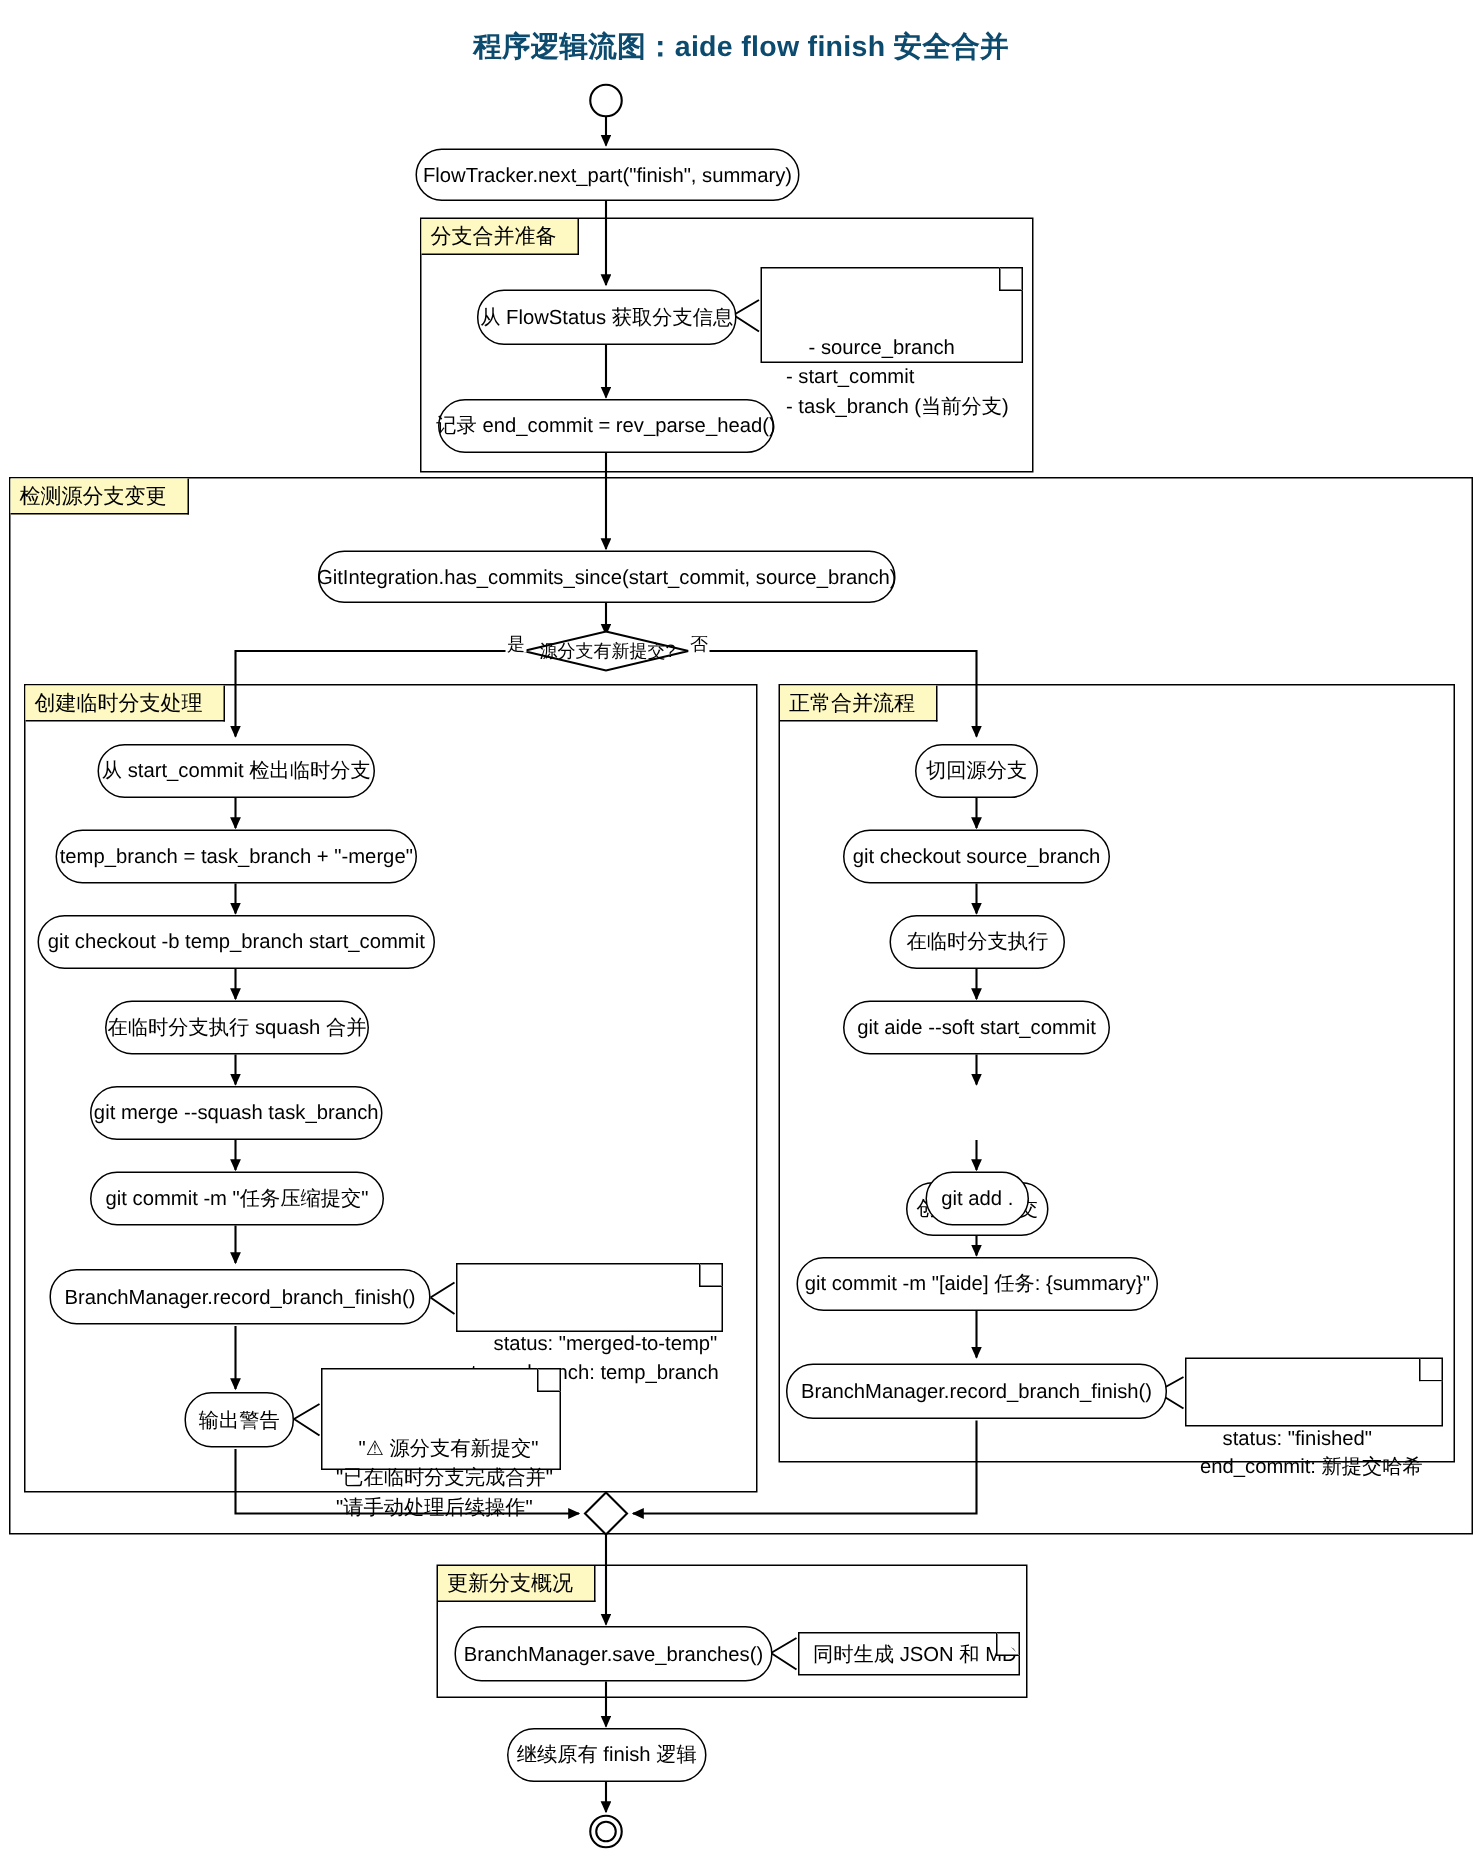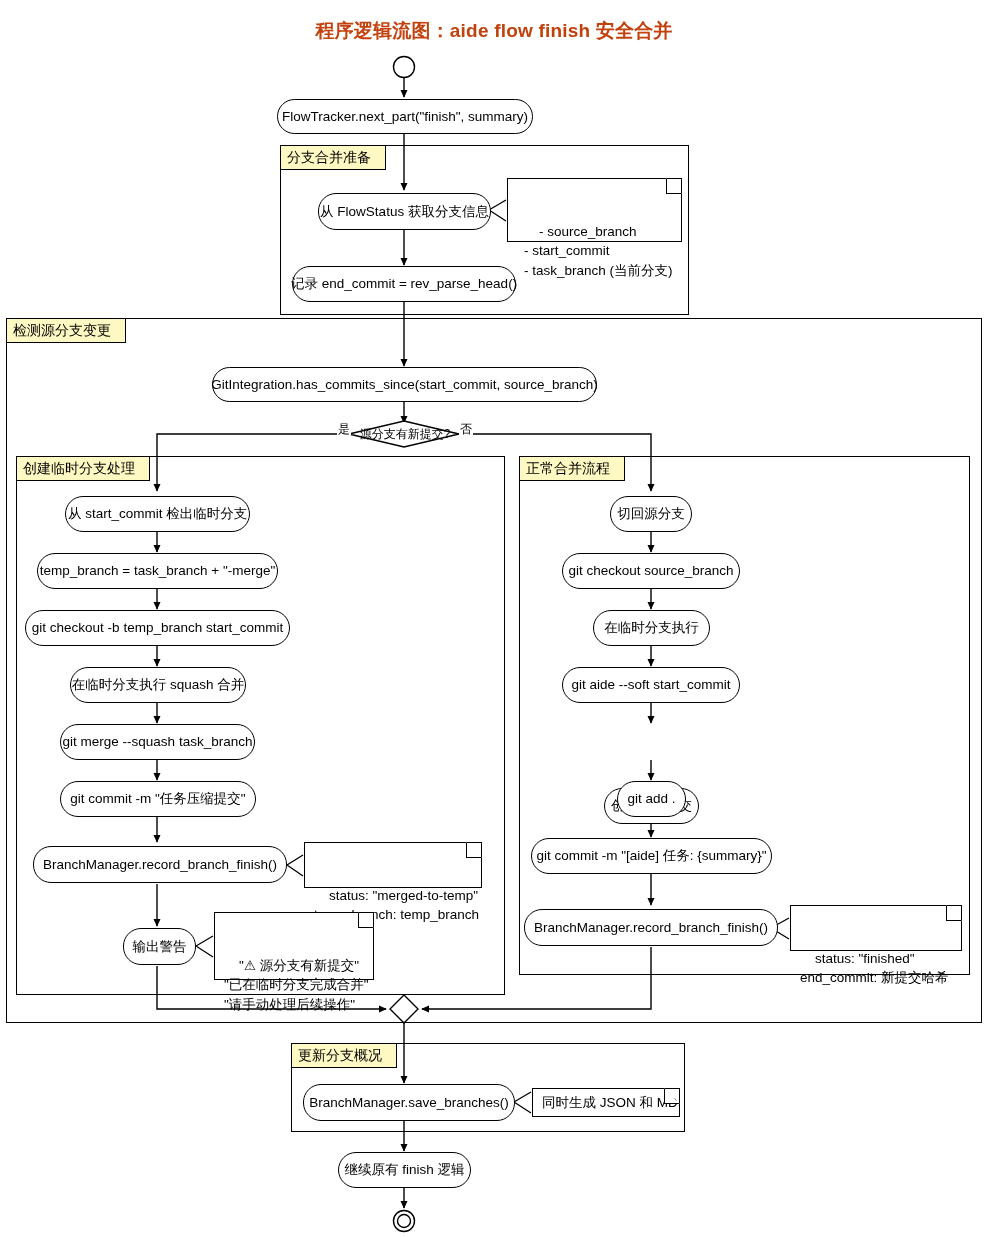--- a/index.html
+++ b/index.html
@@ -27,21 +27,21 @@
   }
   .diagram-title {
     position: absolute;
     left: 0;
     top: 18px;
     width: 988px;
     text-align: center;
     font-size: 19px;
     font-weight: bold;
     letter-spacing: 0.2px;
-    color: #c2410c;
+    color: #0c4a6e;
   }
   
   .node {
     position: absolute;
     box-sizing: border-box;
     border: 1.3px solid #000;
     border-radius: 18px;
     background: #ffffff;
     display: flex;
     align-items: center;

